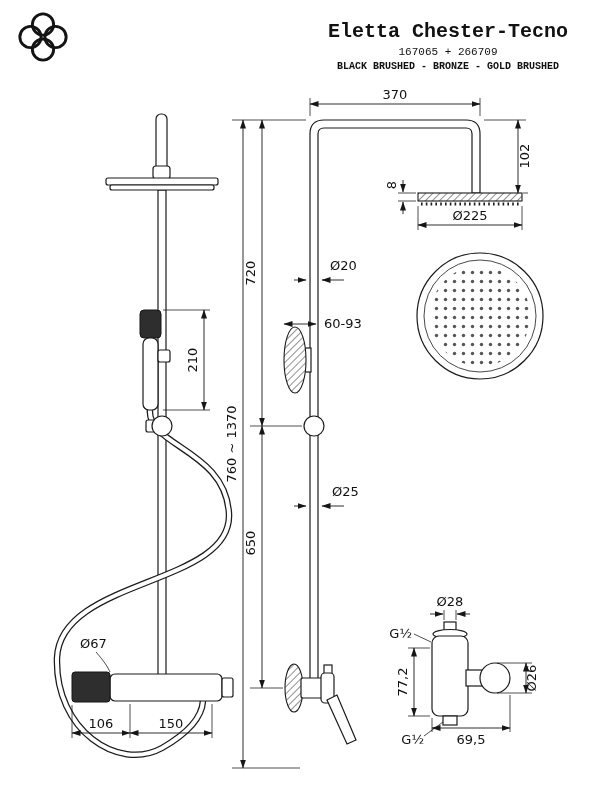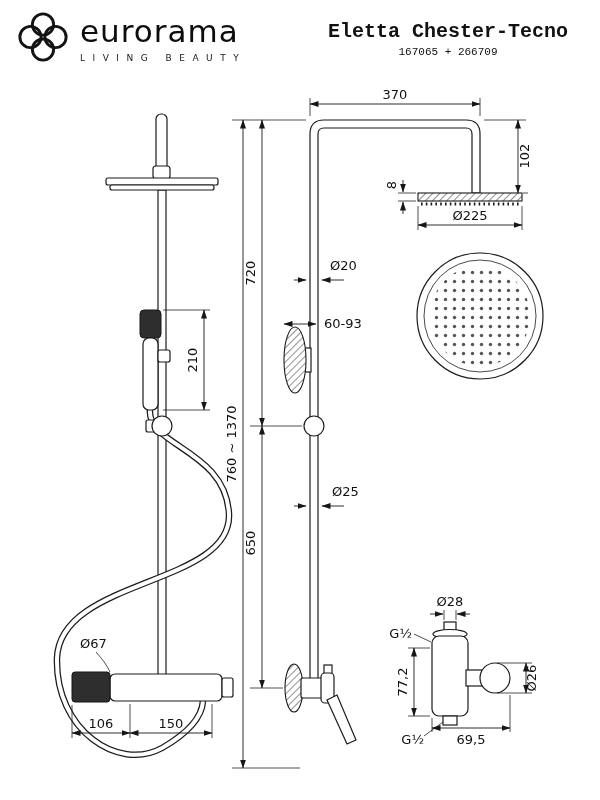--- a/index.html
+++ b/index.html
@@ -34,28 +34,25 @@
   <div class="header">
     <div class="brand">
       <svg class="logo" viewBox="0 0 56 56">
         <g fill="none" stroke="#141414" stroke-width="3">
           <circle cx="28" cy="15" r="11"></circle>
           <circle cx="41" cy="28" r="11"></circle>
           <circle cx="28" cy="41" r="11"></circle>
           <circle cx="15" cy="28" r="11"></circle>
         </g>
       </svg>
-      <div class="brand-text">
-        <div class="brand-name">eurorama</div>
-        <div class="brand-tagline">LIVING BEAUTY</div>
-      </div>
     </div>
     <div class="title-block">
       <div class="product-title">Eletta Chester-Tecno</div>
       <div class="product-codes">167065 + 266709</div>
+      <div class="product-finishes">BLACK BRUSHED - BRONZE - GOLD BRUSHED</div>
     </div>
   </div>
 
   <svg class="drawing" width="600" height="712" viewBox="0 0 600 712">
     <defs>
       <marker id="mE" markerWidth="9.5" markerHeight="7" refX="8.5" refY="3" orient="auto" markerUnits="userSpaceOnUse">
         <path d="M0,0 L9,3 L0,6 Z" fill="#161616"></path>
       </marker>
       <marker id="mS" markerWidth="9.5" markerHeight="7" refX="8.5" refY="3" orient="auto-start-reverse" markerUnits="userSpaceOnUse">
         <path d="M0,0 L9,3 L0,6 Z" fill="#161616"></path>

